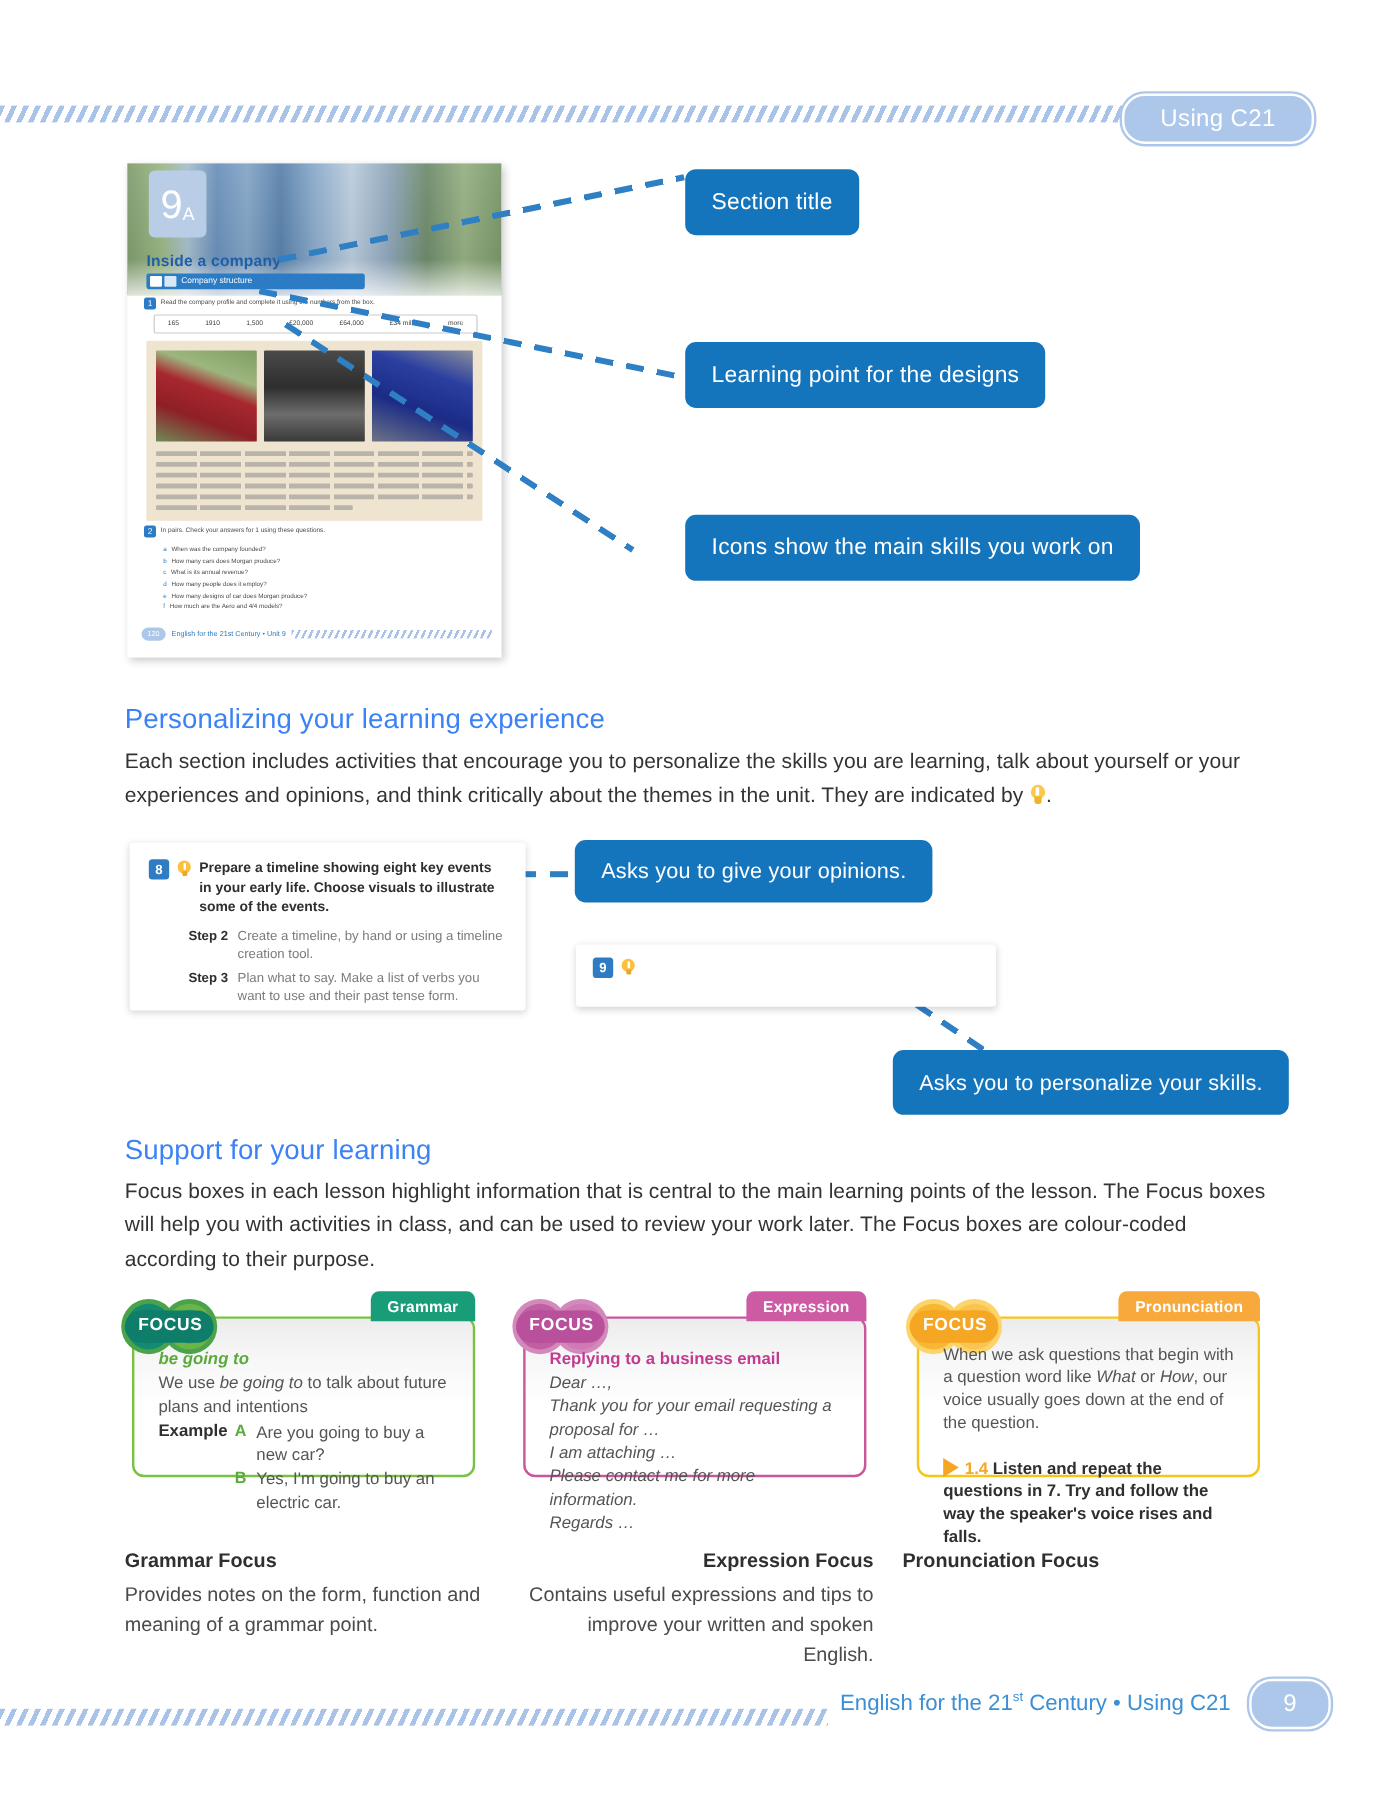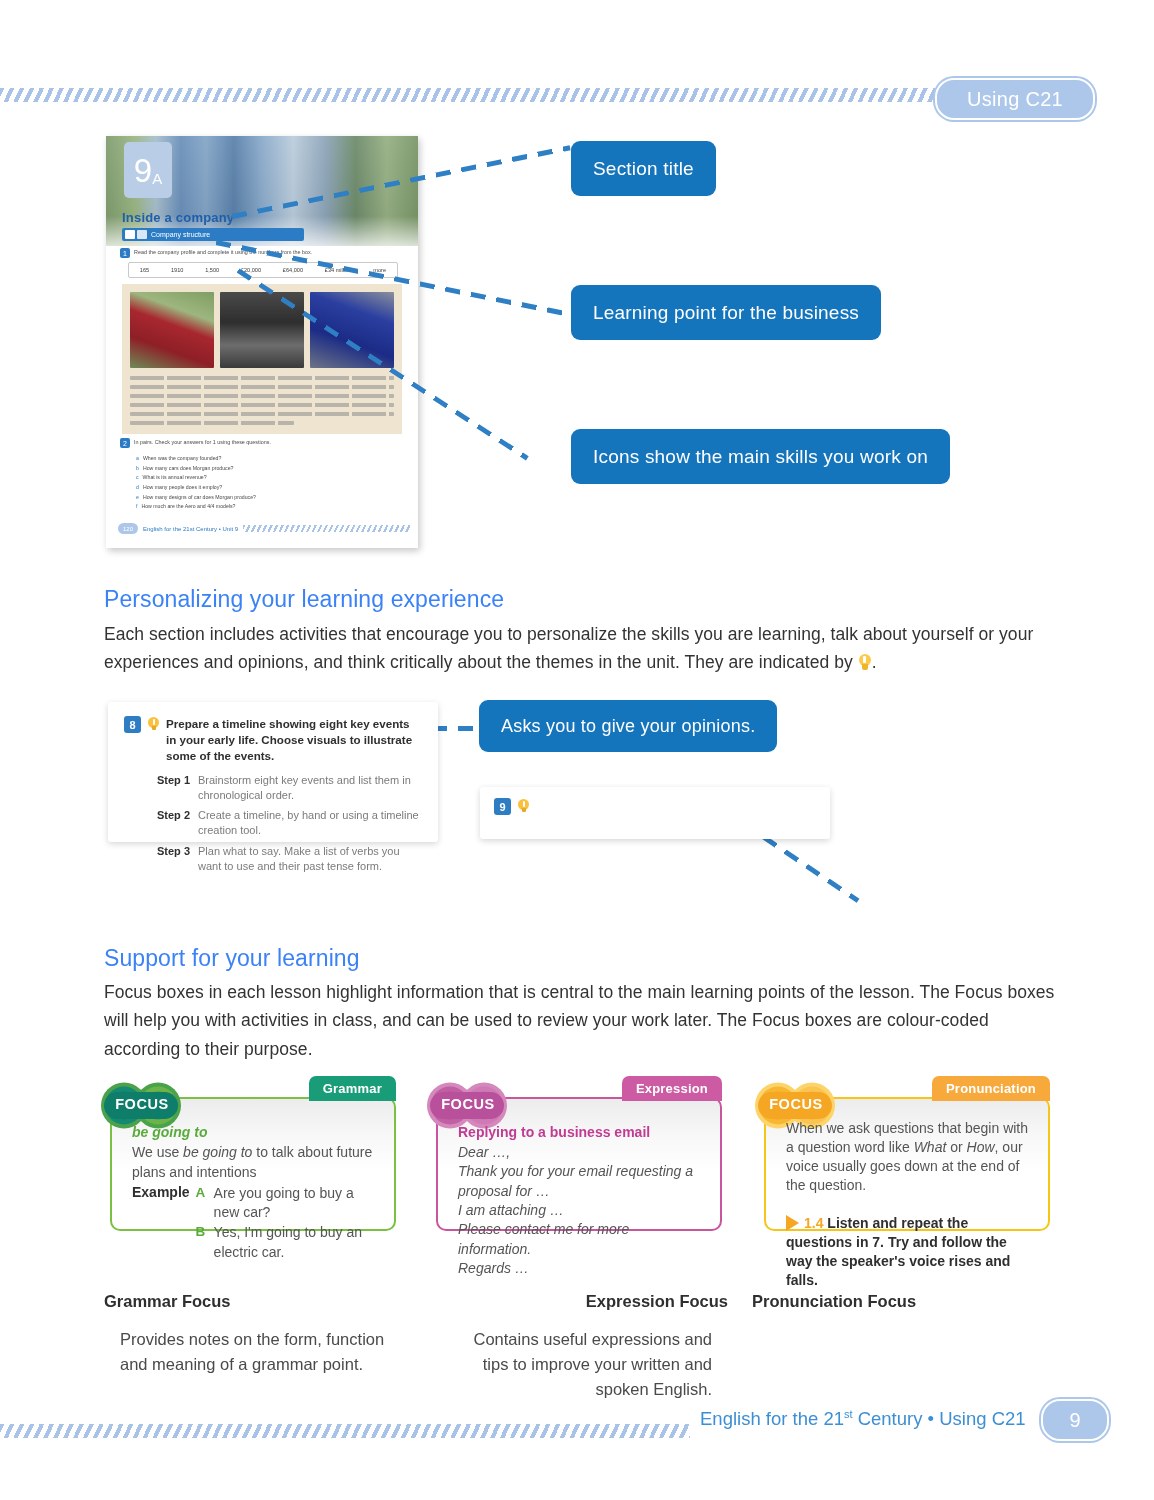--- a/index.html
+++ b/index.html
@@ -212,21 +212,21 @@
     vertical-align:-3px;margin-right:5px;
   }
 
   .fg{left:96px;top:1076px;}
   .fe{left:422px;top:1076px;}
   .fp{left:750px;top:1076px;}
 
   
   .cap{position:absolute;width:300px;}
   .cap h4{margin:0 0 6px 0;font-size:16.5px;font-weight:700;color:#2f2f2f;}
-  .cap p{margin:16px;font-size:16.5px;color:#4a4a4a;line-height:1.52;}
+  .cap p{margin:0;font-size:16.5px;color:#4a4a4a;line-height:1.52;}
   .cg{left:104px;top:1292px;}
   .ce{left:428px;top:1292px;text-align:right;}
   .cp{left:752px;top:1292px;}
 
   
   .footer-tx{
     position:absolute;left:700px;top:1408px;color:#3c8fd4;font-size:18.5px;white-space:nowrap;
   }
   .footer-tx sup{font-size:11px;vertical-align:super;}
   .footer-pill{
@@ -337,47 +337,46 @@
   <div class="dash" style="left:232px;top:214px;width:345px;transform:rotate(-11.5deg);"></div>
   <div class="dash" style="left:216px;top:240px;width:365px;transform:rotate(11.5deg);"></div>
   <div class="dash" style="left:238px;top:268px;width:345px;transform:rotate(33deg);"></div>
   <div class="dash" style="left:406px;top:726px;width:78px;transform:rotate(0deg);"></div>
   <div class="dash" style="left:742px;top:820px;width:140px;transform:rotate(34deg);"></div>
 
   <div class="callout co1">
     <span>Section title</span>
   </div>
   <div class="callout co2">
-    <span>Learning point for the business</span>
+    <span>Learning point for the designs</span>
   </div>
   <div class="callout co3">
     <span>Icons show the main skills you work on</span>
   </div>
   <div class="callout co4">
     <span>Asks you to give your opinions.</span>
+  </div>
+  <div class="callout co5">
+    <span>Asks you to personalize your skills.</span>
   </div>
 
   <div class="h2" style="left:104px;top:586px;">Personalizing your learning experience</div>
   <div class="body" style="left:104px;top:620px;width:955px;">
     <span>Each section includes activities that encourage you to personalize the skills you are learning, talk about yourself or your experiences and opinions, and think critically about the themes in the unit. They are indicated by </span><span class="bulb"><i></i></span><span>.</span>
   </div>
 
   <div class="card card8">
     <div class="exrow">
       <span class="exbadge">8</span>
       <span class="bulb-sm">
           <i></i>
         </span>
       <span class="ex-lead">Prepare a timeline showing eight key events in your early life. Choose visuals to illustrate some of the events.</span>
     </div>
     <div class="steps">
-      <div class="step">
-        <b>Step 1</b>
-        <span>Brainstorm eight key events and list them in chronological order.</span>
-      </div>
       <div class="step">
         <b>Step 2</b>
         <span>Create a timeline, by hand or using a timeline creation tool.</span>
       </div>
       <div class="step">
         <b>Step 3</b>
         <span>Plan what to say. Make a list of verbs you want to use and their past tense form.</span>
       </div>
     </div>
   </div>

